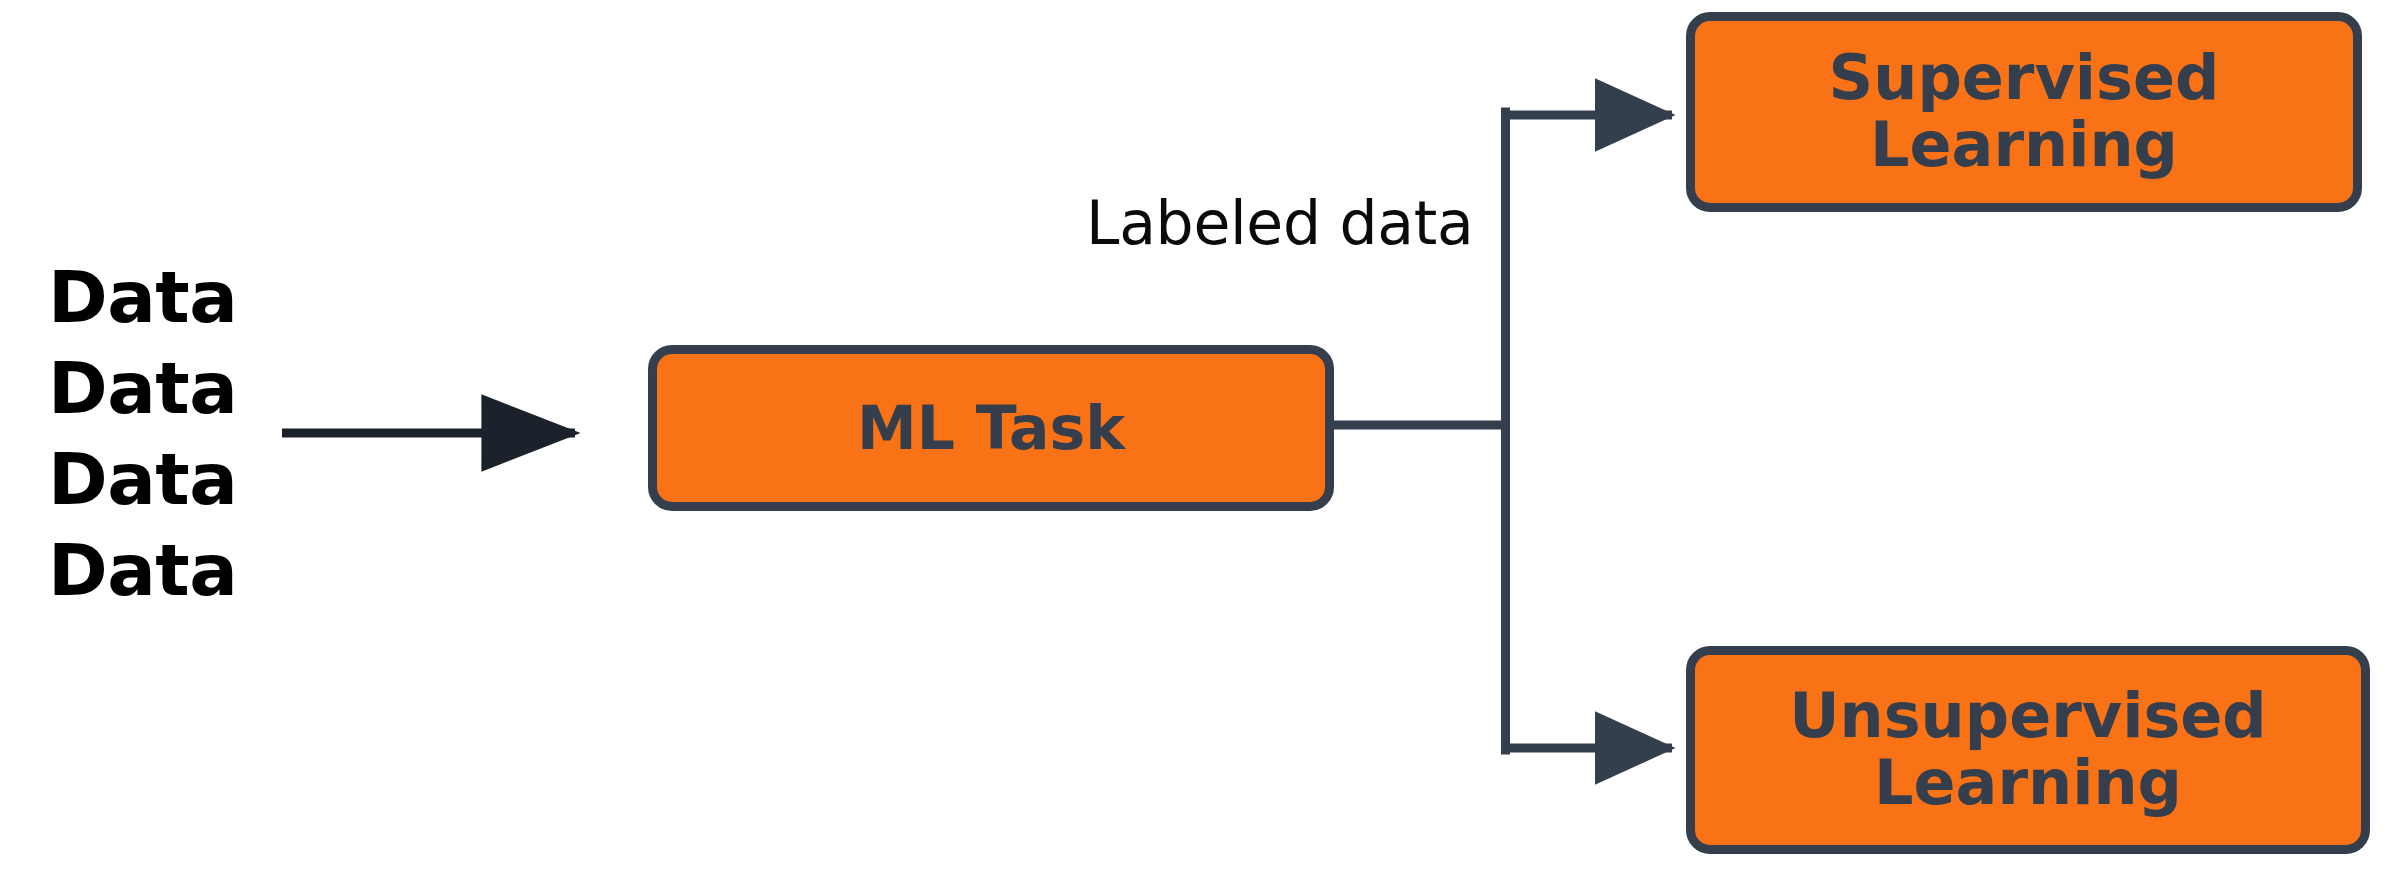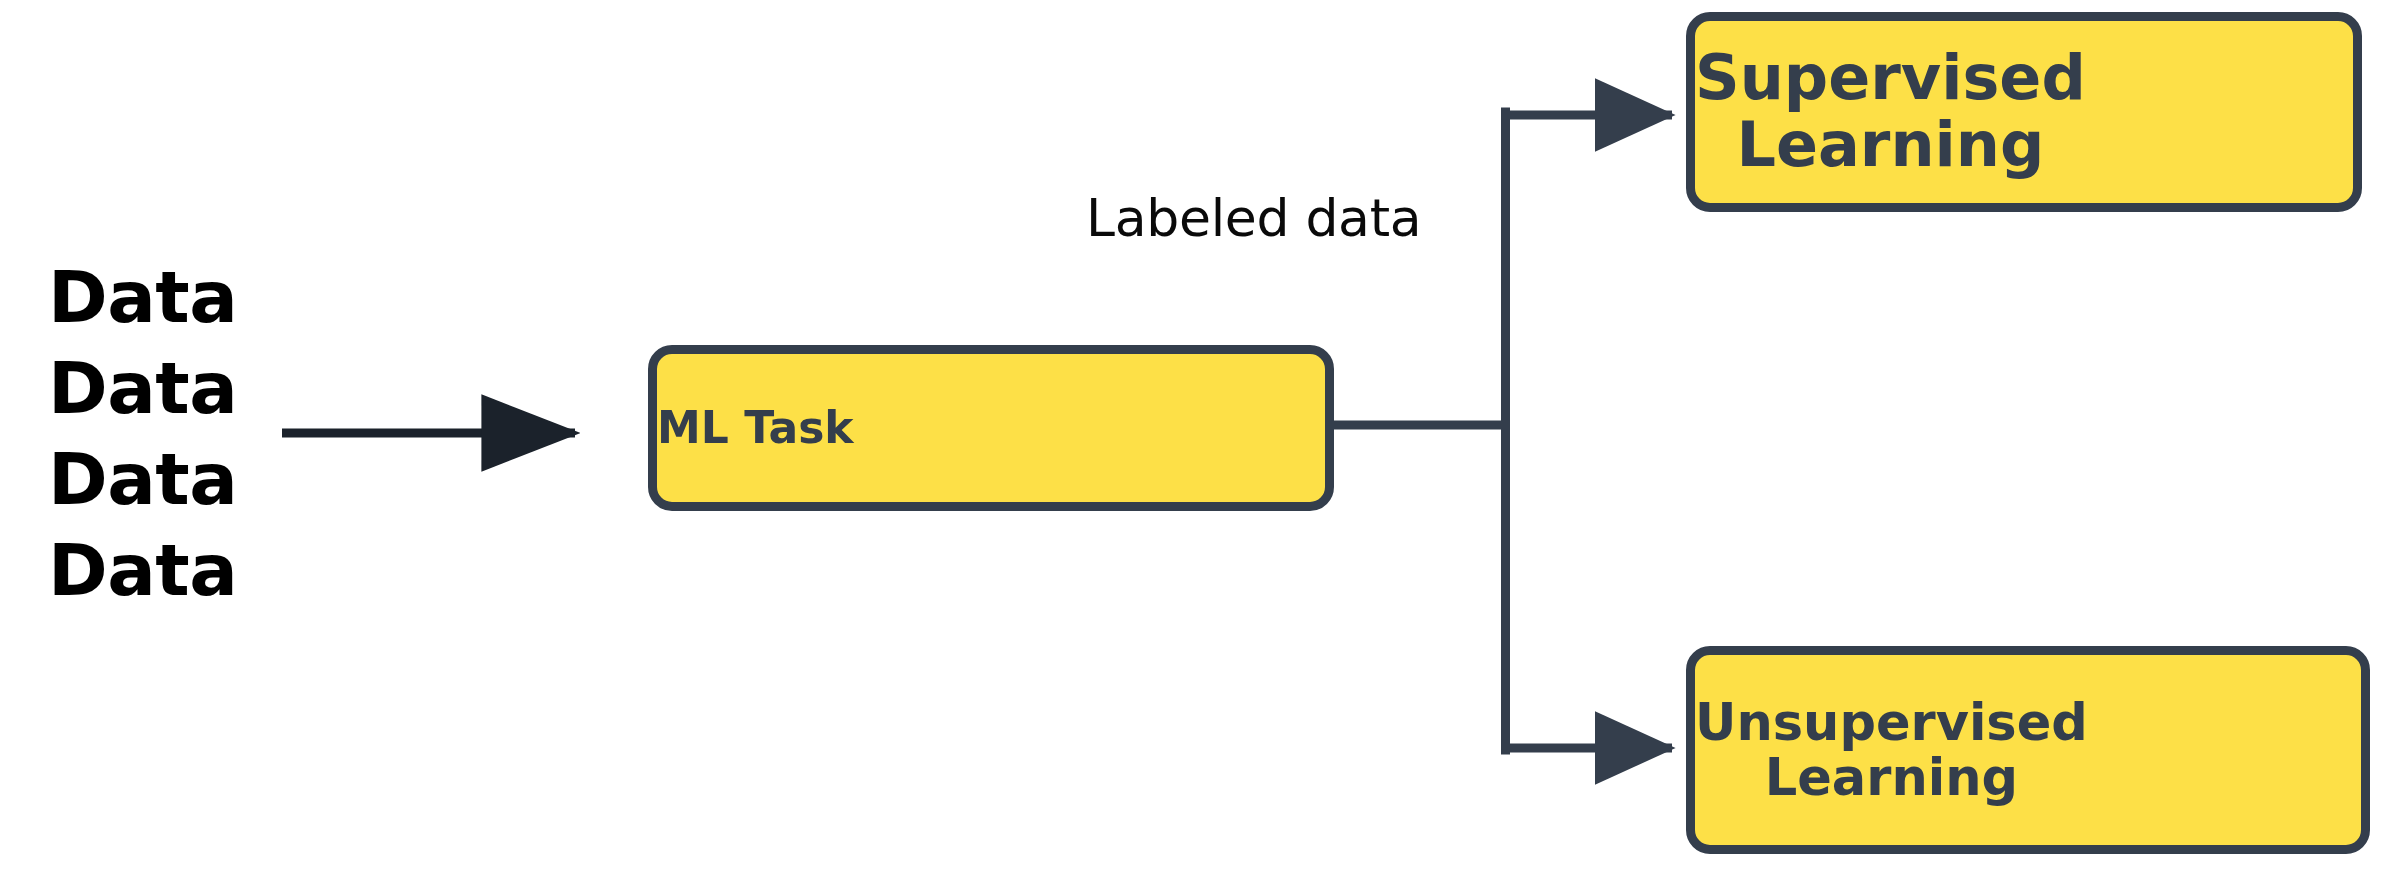--- a/index.html
+++ b/index.html
@@ -39,66 +39,66 @@
     font-weight: 700;
     line-height: 91px;
     color: #000000;
     white-space: nowrap;
     letter-spacing: -0.5px;
   }
   
   .node {
     position: absolute;
     box-sizing: border-box;
-    background: #fde047;
+    background: #f97316;
     border: 9px solid #343e4c;
     border-radius: 22px;
     display: flex;
     align-items: center;
-    justify-content: flex-start;
+    justify-content: center;
     text-align: center;
   }
   .node-label {
     font-family: "DejaVu Sans", sans-serif;
     font-weight: bold;
     color: #343e4c;
     line-height: 1.08;
   }
   #node-ml-task {
     left: 648px;
     top: 345px;
     width: 686px;
     height: 166px;
     border-radius: 24px;
   }
-  #node-ml-task .node-label { font-size: 44px; }
+  #node-ml-task .node-label { font-size: 60px; }
 
   #node-supervised {
     left: 1686px;
     top: 12px;
     width: 676px;
     height: 200px;
     border-radius: 24px;
   }
   #node-supervised .node-label { font-size: 62px; }
 
   #node-unsupervised {
     left: 1686px;
     top: 646px;
     width: 684px;
     height: 208px;
     border-radius: 24px;
   }
-  #node-unsupervised .node-label { font-size: 51px; }
+  #node-unsupervised .node-label { font-size: 62px; }
 
   
   .edge-label {
     position: absolute;
     font-family: "DejaVu Sans", sans-serif;
-    font-size: 52px;
+    font-size: 60px;
     font-weight: 400;
     color: #0a0a0a;
     white-space: nowrap;
     letter-spacing: -0.3px;
   }
   #edge-label-labeled {
     left: 1086px;
     top: 188px;
   }
   #edge-label-unlabeled {

